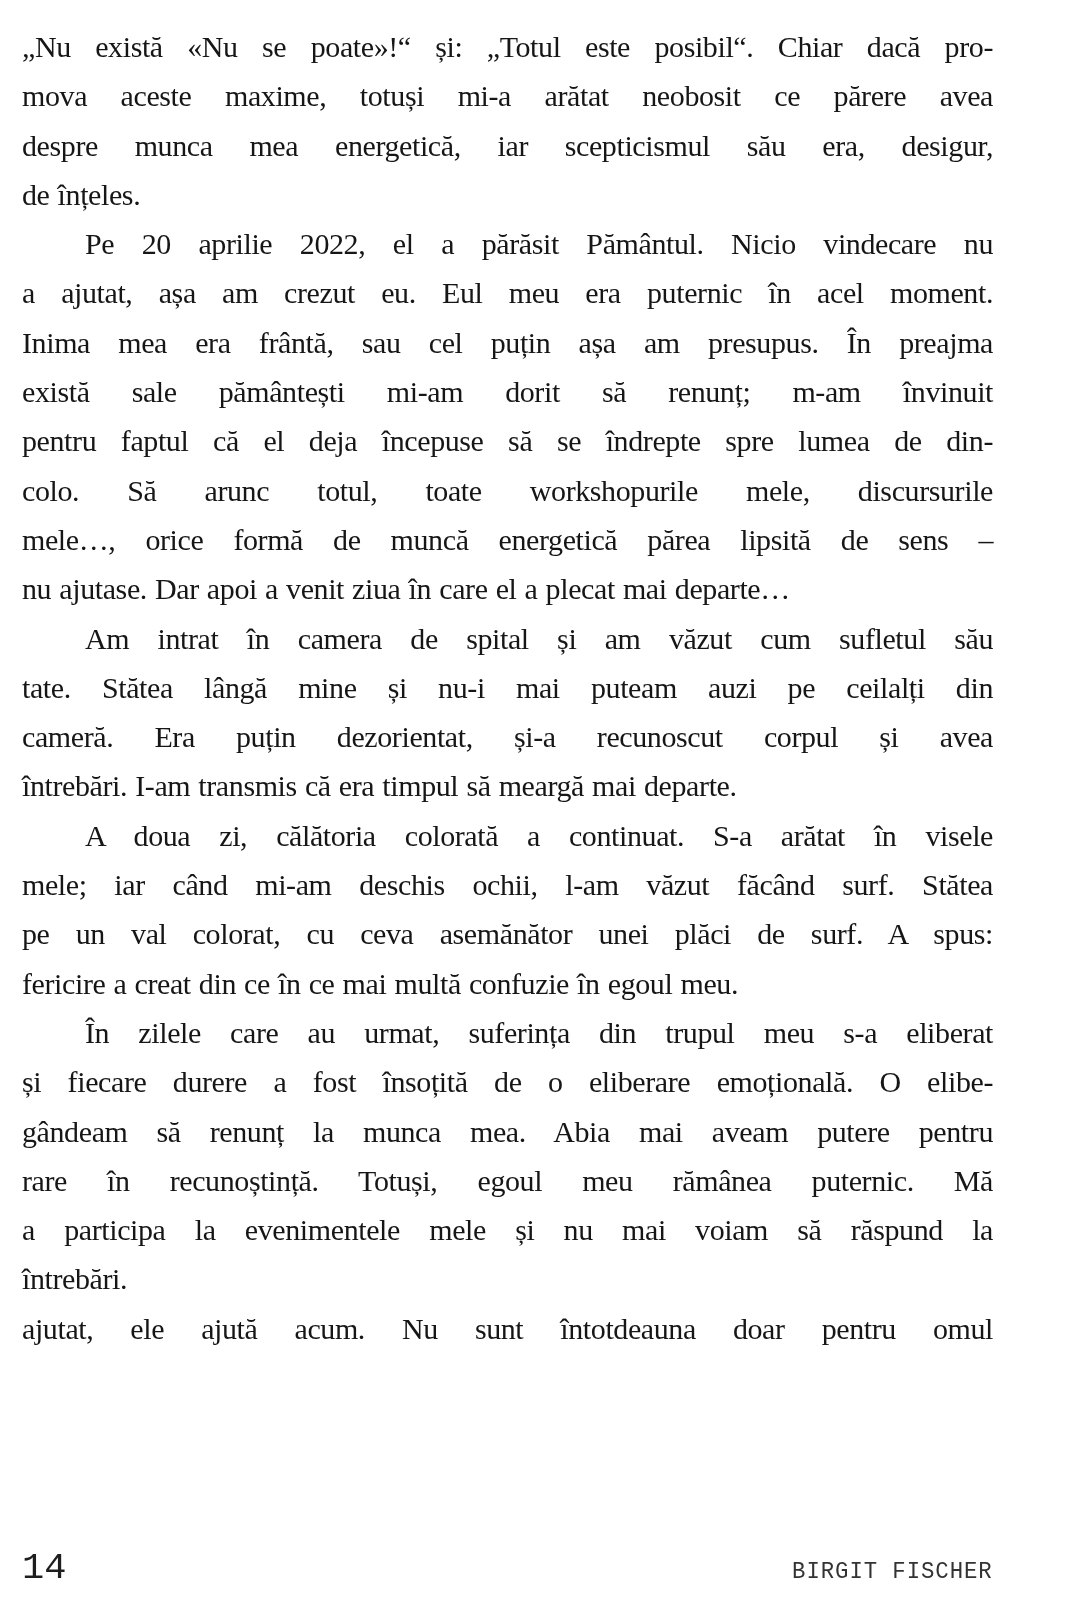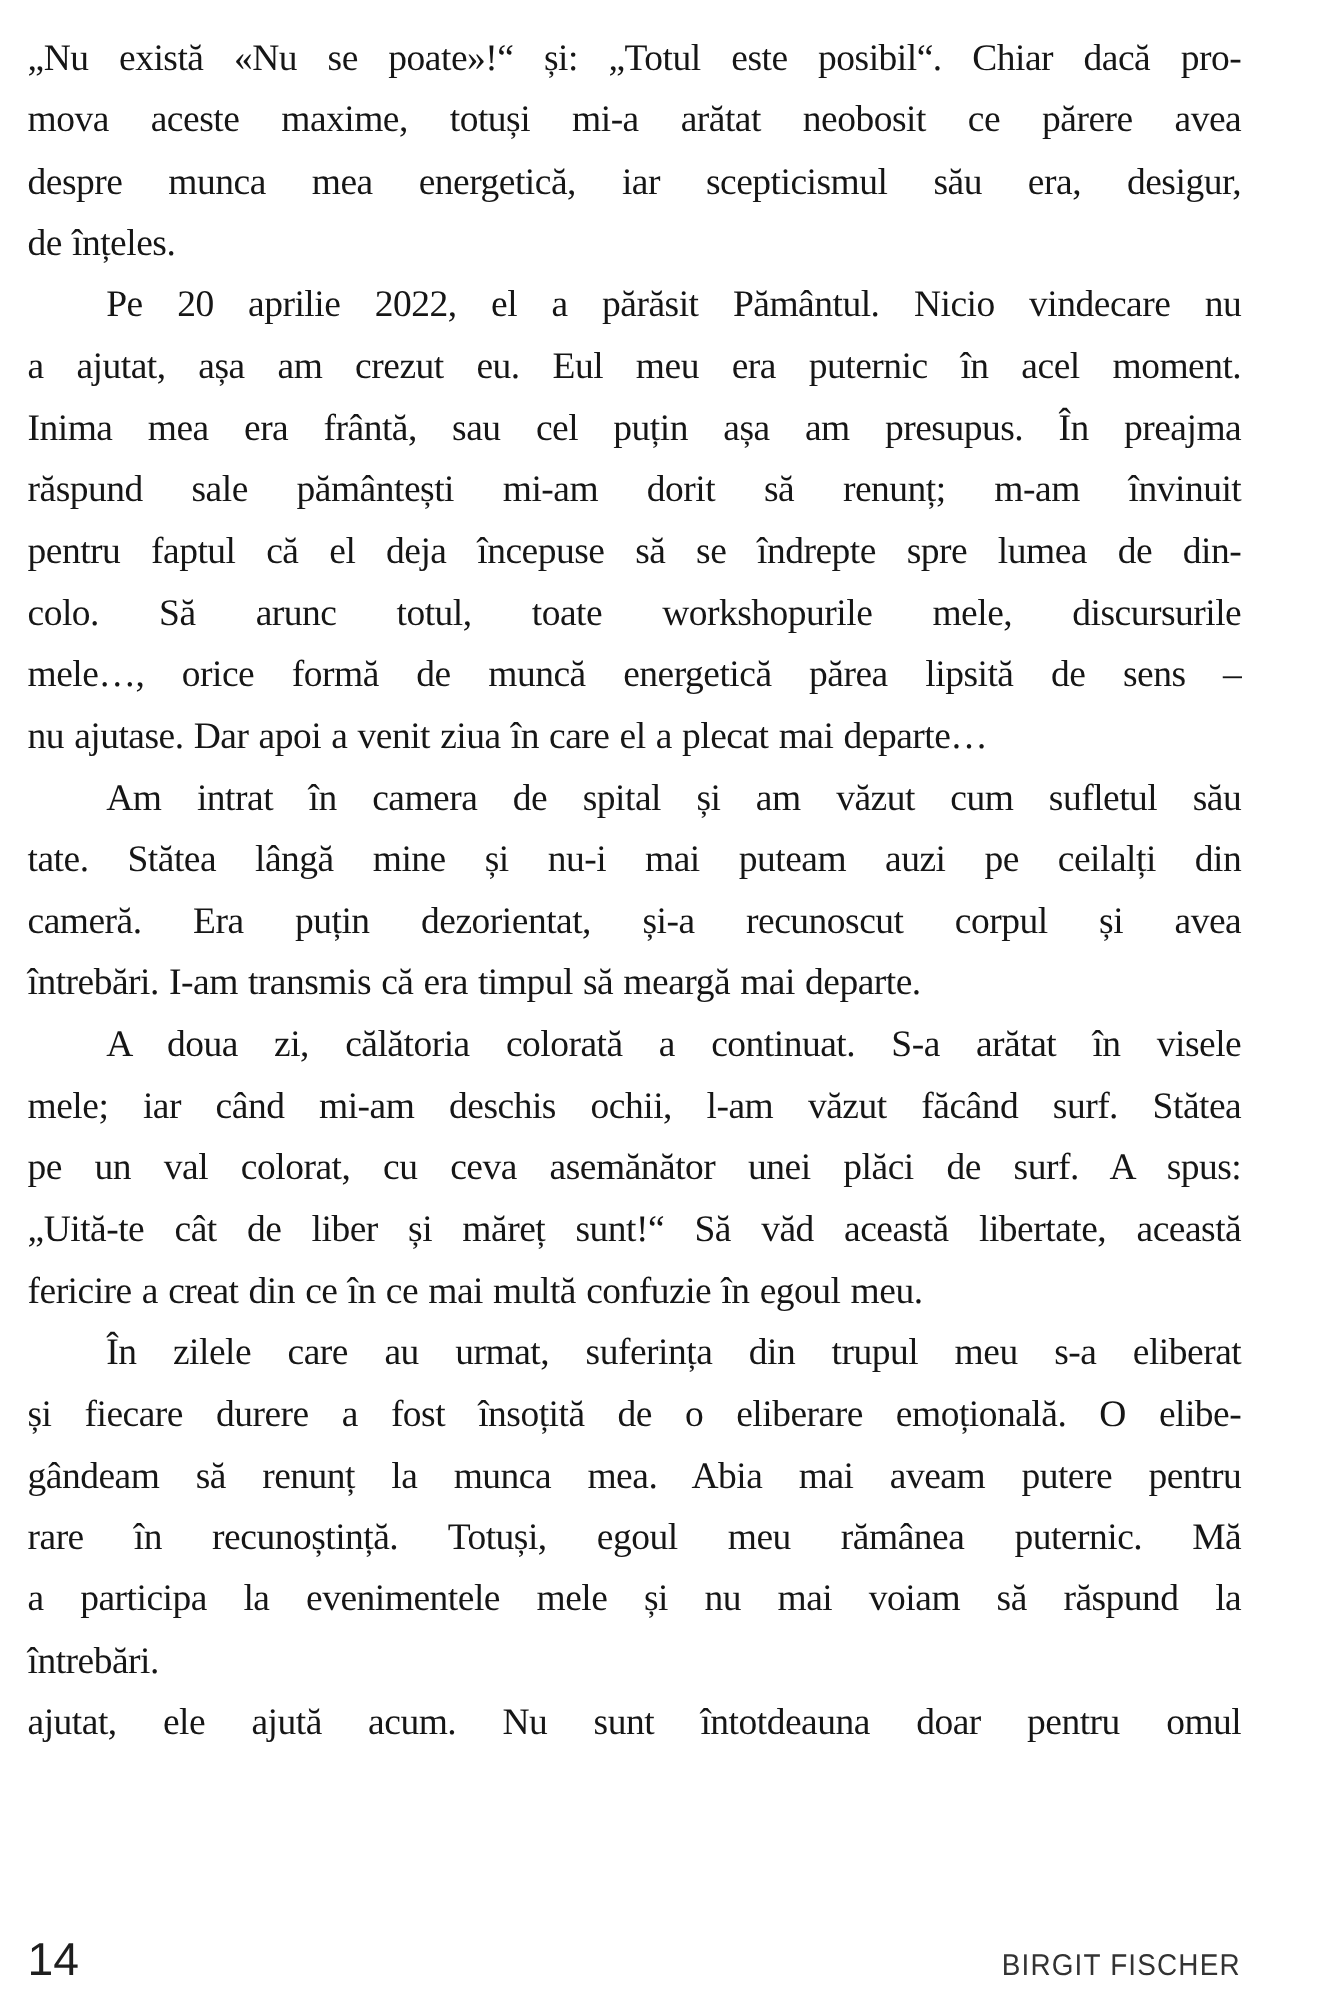--- a/index.html
+++ b/index.html
@@ -42,21 +42,21 @@
   }
   .footer {
     position: absolute;
     left: 22px;
     right: 74px;
     top: 1540px;
     height: 56px;
     display: flex;
     justify-content: space-between;
     align-items: baseline;
-    font-family: Liberation Sans, sans-serif;
+    font-family: Liberation Mono, monospace;
   }
   .pagenum {
     font-size: 37px;
     font-weight: 400;
     color: #1e1e1e;
     line-height: 56px;
   }
   .author {
     font-size: 24px;
     font-weight: 300;
@@ -73,33 +73,32 @@
 <div class="page">
 
   <div class="text-block" id="text-block">
       <div class="line">„Nu există «Nu se poate»!“ și: „Totul este posibil“. Chiar dacă pro-</div>
       <div class="line">mova aceste maxime, totuși mi-a arătat neobosit ce părere avea</div>
       <div class="line">despre munca mea energetică, iar scepticismul său era, desigur,</div>
       <div class="line last">de înțeles.</div>
       <div class="line indent">Pe 20 aprilie 2022, el a părăsit Pământul. Nicio vindecare nu</div>
       <div class="line">a ajutat, așa am crezut eu. Eul meu era puternic în acel moment.</div>
       <div class="line">Inima mea era frântă, sau cel puțin așa am presupus. În preajma</div>
-      <div class="line">răspund sale pământești mi-am dorit să renunț; m-am învinuit</div>
+      <div class="line">există sale pământești mi-am dorit să renunț; m-am învinuit</div>
       <div class="line">pentru faptul că el deja începuse să se îndrepte spre lumea de din-</div>
       <div class="line">colo. Să arunc totul, toate workshopurile mele, discursurile</div>
       <div class="line">mele…, orice formă de muncă energetică părea lipsită de sens –</div>
       <div class="line last">nu ajutase. Dar apoi a venit ziua în care el a plecat mai departe…</div>
       <div class="line indent">Am intrat în camera de spital și am văzut cum sufletul său</div>
       <div class="line">tate. Stătea lângă mine și nu-i mai puteam auzi pe ceilalți din</div>
       <div class="line">cameră. Era puțin dezorientat, și-a recunoscut corpul și avea</div>
       <div class="line last">întrebări. I-am transmis că era timpul să meargă mai departe.</div>
       <div class="line indent">A doua zi, călătoria colorată a continuat. S-a arătat în visele</div>
       <div class="line">mele; iar când mi-am deschis ochii, l-am văzut făcând surf. Stătea</div>
       <div class="line">pe un val colorat, cu ceva asemănător unei plăci de surf. A spus:</div>
-      <div class="line">„Uită-te cât de liber și măreț sunt!“ Să văd această libertate, această</div>
       <div class="line last">fericire a creat din ce în ce mai multă confuzie în egoul meu.</div>
       <div class="line indent">În zilele care au urmat, suferința din trupul meu s-a eliberat</div>
       <div class="line">și fiecare durere a fost însoțită de o eliberare emoțională. O elibe-</div>
       <div class="line">gândeam să renunț la munca mea. Abia mai aveam putere pentru</div>
       <div class="line">rare în recunoștință. Totuși, egoul meu rămânea puternic. Mă</div>
       <div class="line">a participa la evenimentele mele și nu mai voiam să răspund la</div>
       <div class="line last">întrebări.</div>
       <div class="line">ajutat, ele ajută acum. Nu sunt întotdeauna doar pentru omul</div>
     </div>
 

